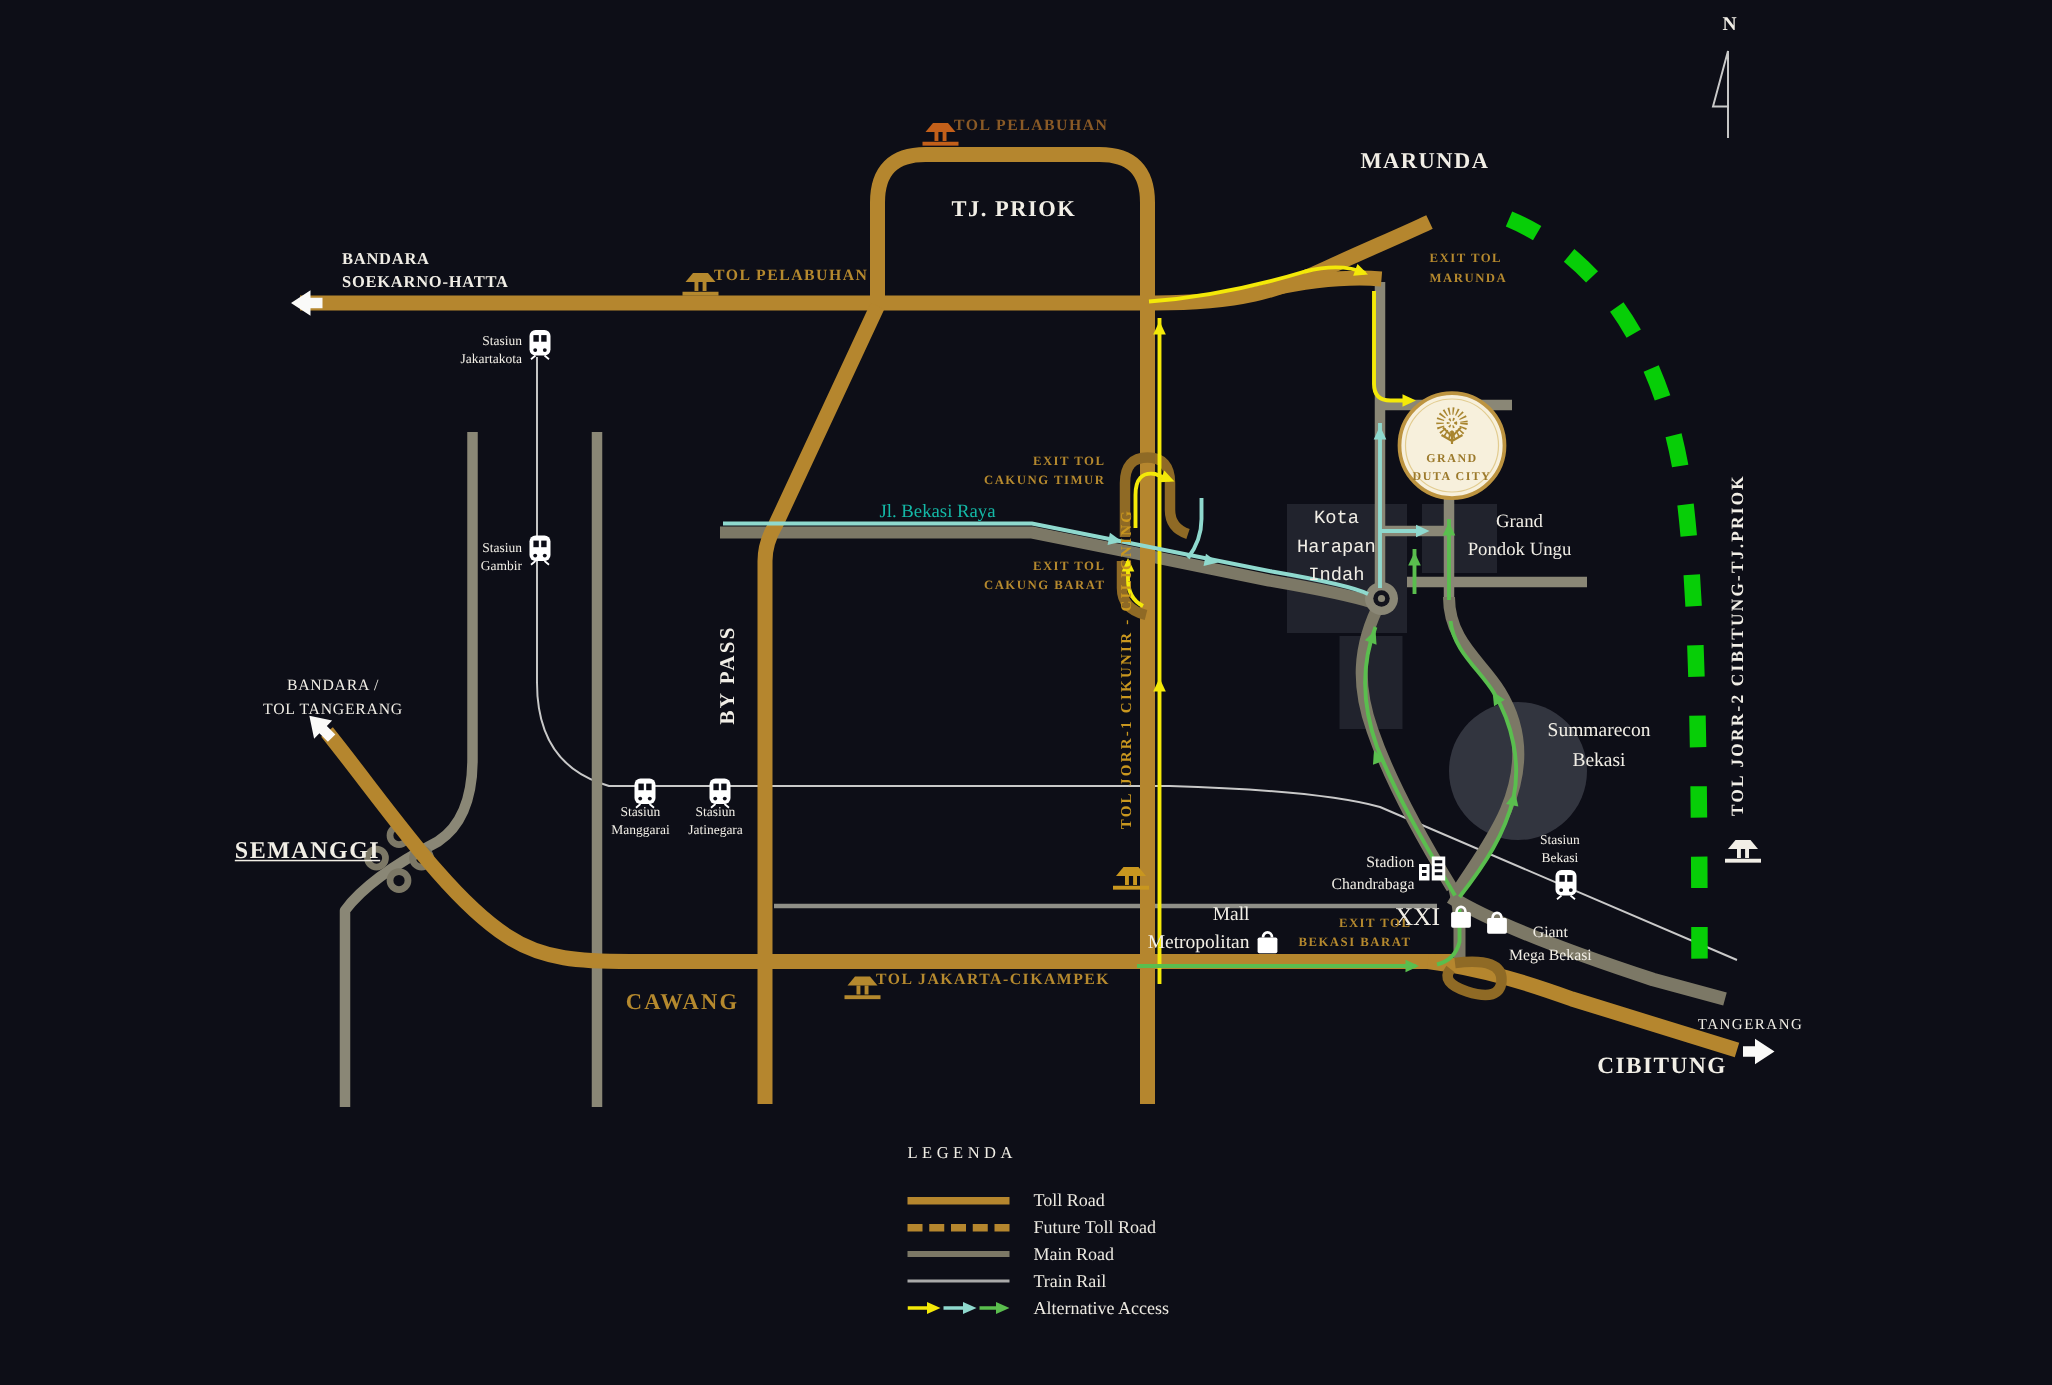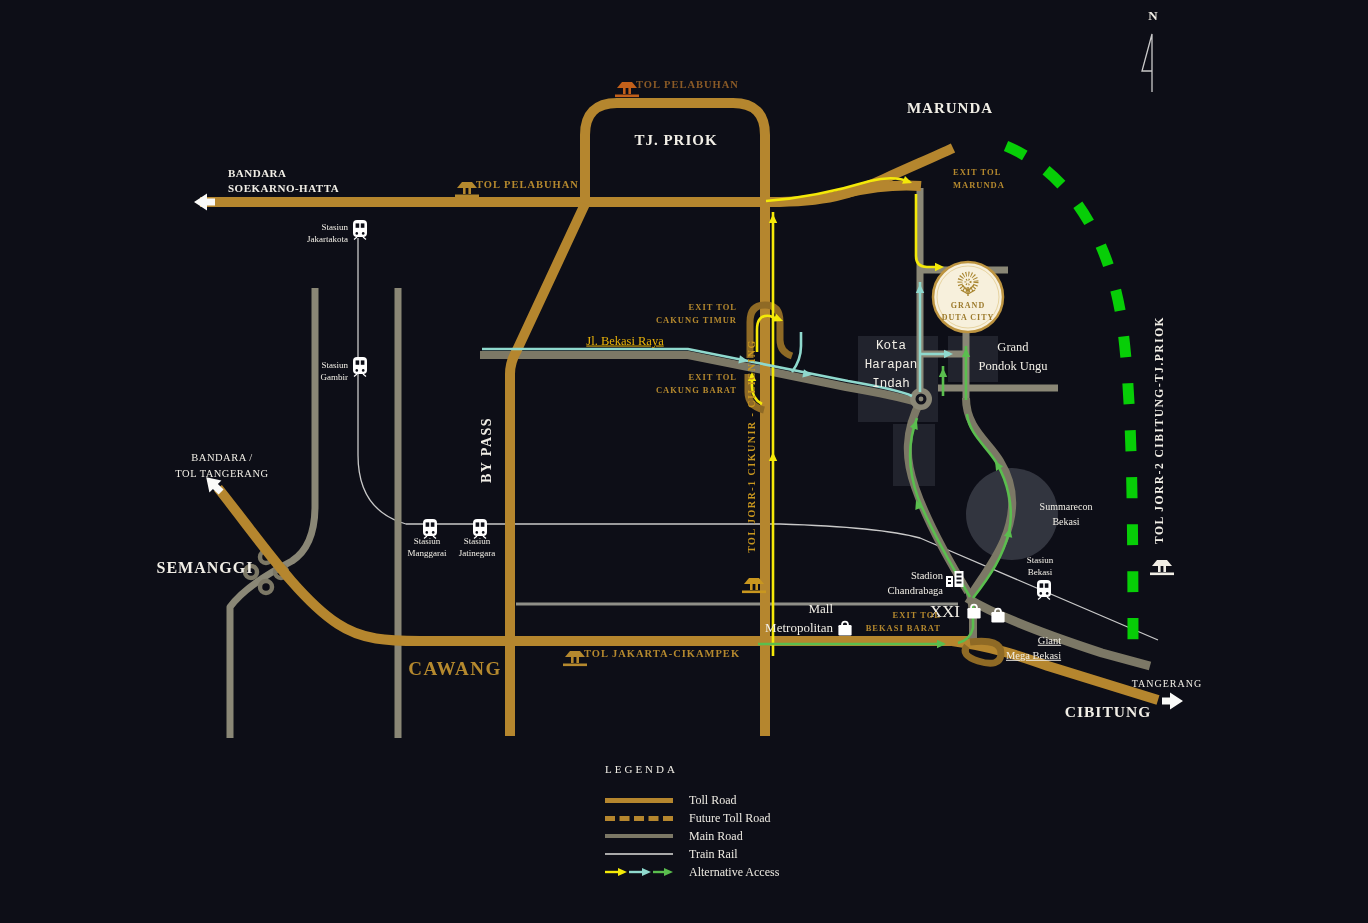--- a/index.html
+++ b/index.html
@@ -26,21 +26,21 @@
   .ah-y{fill:var(--c-alt-yellow);} .ah-t{fill:var(--c-alt-teal);} .ah-g{fill:var(--c-alt-green);}
   .blk{fill:#21232D;}
   .lbl{position:absolute;color:var(--c-white-text);white-space:pre-line;line-height:1.35;
        transform:translate(-50%,-50%);text-align:center;}
   .lt{transform:translate(0,-50%);text-align:left;}
   .rt{transform:translate(-100%,-50%);text-align:right;}
   .rot{transform:translate(-50%,-50%) rotate(-90deg);white-space:nowrap;}
   .b{font-weight:bold;}
   .gold{color:var(--c-gold-text);font-weight:bold;letter-spacing:1px;}
   .bronze{color:var(--c-bronze-text);font-weight:bold;letter-spacing:1px;}
-  .gray{color:#eab308;text-decoration:underline;}
+  .gray{color:#14b8a6;}
   #legend-box{position:absolute;left:605px;top:763px;font-family:Liberation Serif, serif;}
   .leg-title{color:var(--c-white-text);font-size:11px;letter-spacing:3px;margin-bottom:16px;}
   .leg-row{display:flex;align-items:center;height:18px;}
   .leg-sw{width:68px;margin-right:16px;flex:0 0 68px;}
   .sw-toll{height:5px;background:var(--c-toll-road);}
   .sw-future{height:0;border-top:5px dashed var(--c-toll-road);}
   .sw-main{height:4px;background:var(--c-main-road);}
   .sw-rail{height:2px;background:#A9A9A9;}
   .leg-lbl{color:#EDEAE2;font-size:12px;}
   #logo-text{position:absolute;left:968px;top:312px;transform:translate(-50%,-50%);
@@ -228,36 +228,36 @@
 Harapan
 Indah</div>
 <div class="lbl" style="left:1013px;top:357px;font-size:12.5px;line-height:1.5;">Grand
 Pondok Ungu</div>
 <div class="lbl" style="left:427px;top:547px;font-size:9px;">Stasiun
 Manggarai</div>
 <div class="lbl" style="left:477px;top:547px;font-size:9px;">Stasiun
 Jatinegara</div>
 <div class="lbl" style="left:222px;top:466px;font-size:10.5px;line-height:1.5;letter-spacing:.5px;">BANDARA /
 TOL TANGERANG</div>
-<div class="lbl b" style="left:205px;top:568px;font-size:16px;letter-spacing:1px;">SEMANGGI</div>
-<div class="lbl" style="left:1066px;top:514px;font-size:10px;line-height:1.5;font-family:Liberation Serif, serif;">Summarecon
+<div class="lbl b" style="left:205px;top:568px;font-size:16px;letter-spacing:1px;text-decoration:underline;">SEMANGGI</div>
+<div class="lbl" style="left:1066px;top:496px;font-size:13px;line-height:1.5;font-family:Liberation Serif, serif;">Summarecon
 Bekasi</div>
 <div class="lbl" style="left:1040px;top:566px;font-size:9px;">Stasiun
 Bekasi</div>
 <div class="lbl rt" style="left:943px;top:583px;font-size:10.5px;line-height:1.45;text-align:right;">Stadion
 Chandrabaga</div>
 <div class="lbl rt" style="left:833px;top:619px;font-size:13px;line-height:1.45;">Mall
 Metropolitan</div>
 <div class="lbl rt" style="left:960px;top:612px;font-size:17px;">XXI</div>
-<div class="lbl lt" style="left:1006px;top:648px;font-size:10.5px;line-height:1.45;text-align:right;text-decoration:underline;">Giant
+<div class="lbl lt" style="left:1006px;top:630px;font-size:10.5px;line-height:1.45;text-align:center;">Giant
 Mega Bekasi</div>
 <div class="lbl rt gold" style="left:941px;top:622px;font-size:8.5px;line-height:1.55;">EXIT TOL
 BEKASI BARAT</div>
 <div class="lbl lt gold" style="left:584px;top:654px;font-size:10.5px;">TOL JAKARTA-CIKAMPEK</div>
-<div class="lbl gold" style="left:455px;top:669px;font-size:19px;letter-spacing:1.5px;">CAWANG</div>
+<div class="lbl gold" style="left:455px;top:669px;font-size:15px;letter-spacing:1.5px;">CAWANG</div>
 <div class="lbl b" style="left:1108px;top:712px;font-size:15.5px;letter-spacing:1px;">CIBITUNG</div>
 <div class="lbl" style="left:1167px;top:684px;font-size:10px;letter-spacing:1px;">TANGERANG</div>
 <div class="lbl rot b" style="left:1160px;top:430px;font-size:11.5px;letter-spacing:1.5px;">TOL JORR-2 CIBITUNG-TJ.PRIOK</div>
 <div id="logo-text">GRAND
 DUTA CITY</div>
 
 <div id="legend-box">
   <div class="leg-title">LEGENDA</div>
   <div class="leg-row">
     <div class="leg-sw sw-toll"></div>

